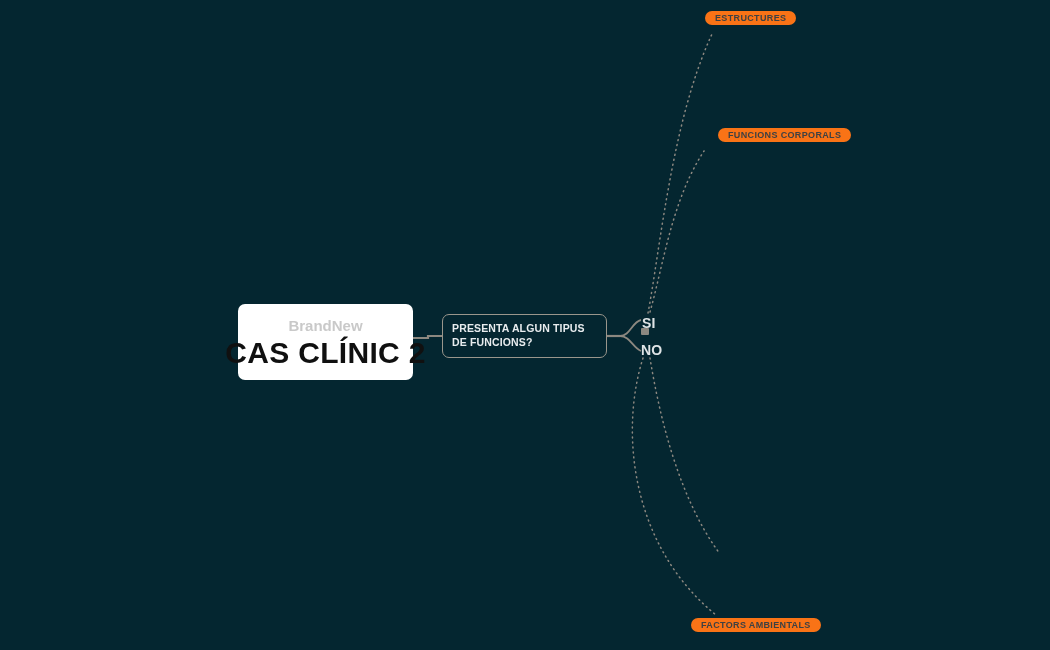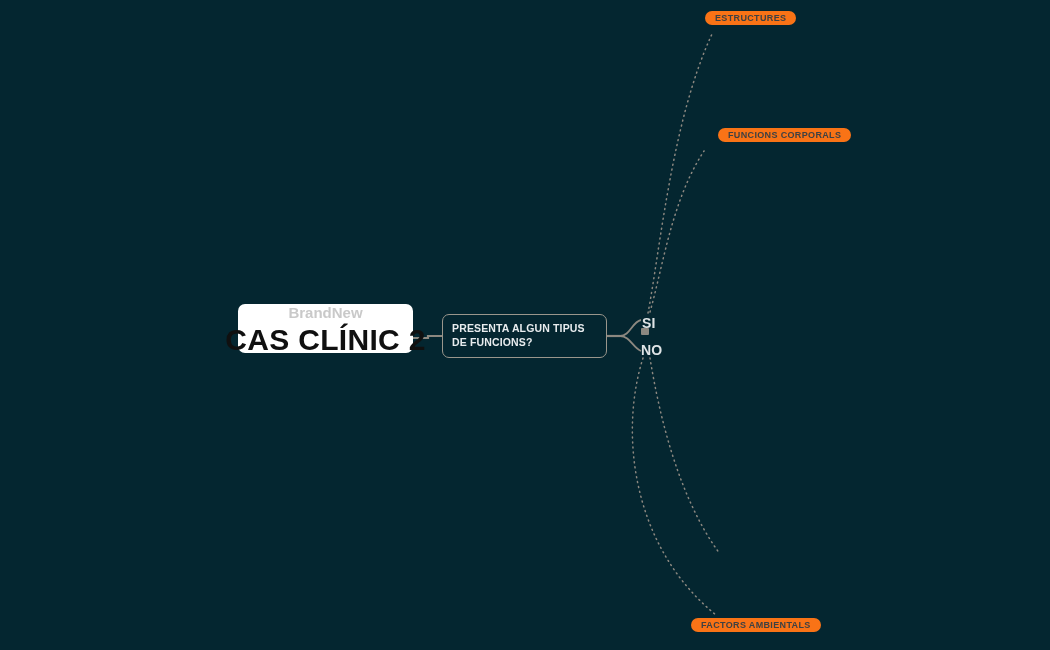--- a/index.html
+++ b/index.html
@@ -28,21 +28,21 @@
     height: 650px;
     pointer-events: none;
   }
 
   
   .root-node {
     position: absolute;
     left: 238px;
     top: 304px;
     width: 175px;
-    height: 49px;
+    height: 76px;
     background: #ffffff;
     border-radius: 7px;
     box-sizing: border-box;
     display: flex;
     flex-direction: column;
     align-items: center;
     justify-content: center;
     padding-top: 2px;
   }
   .root-brand {

